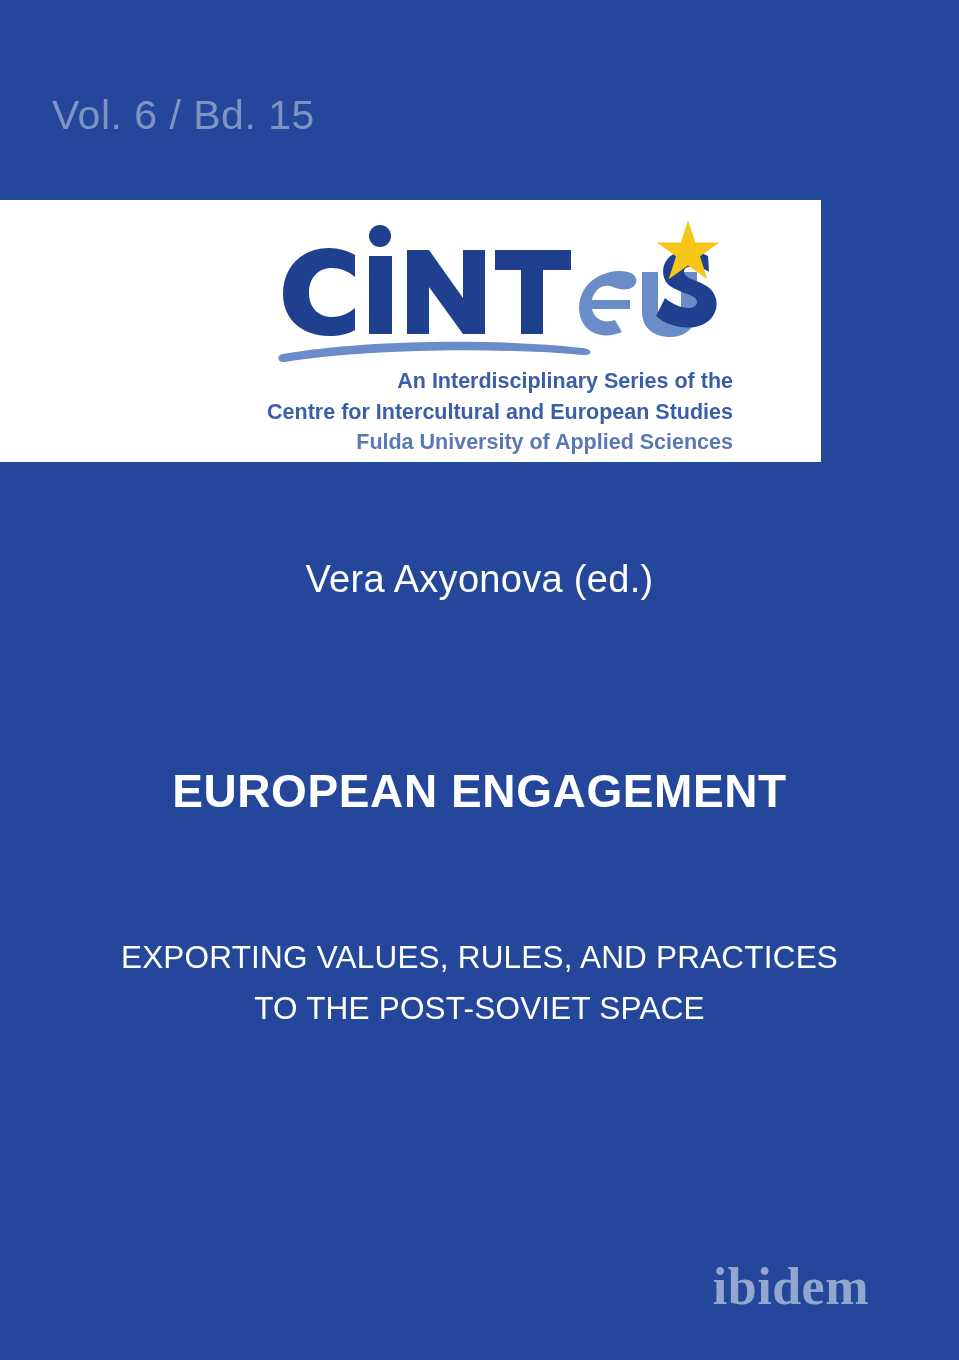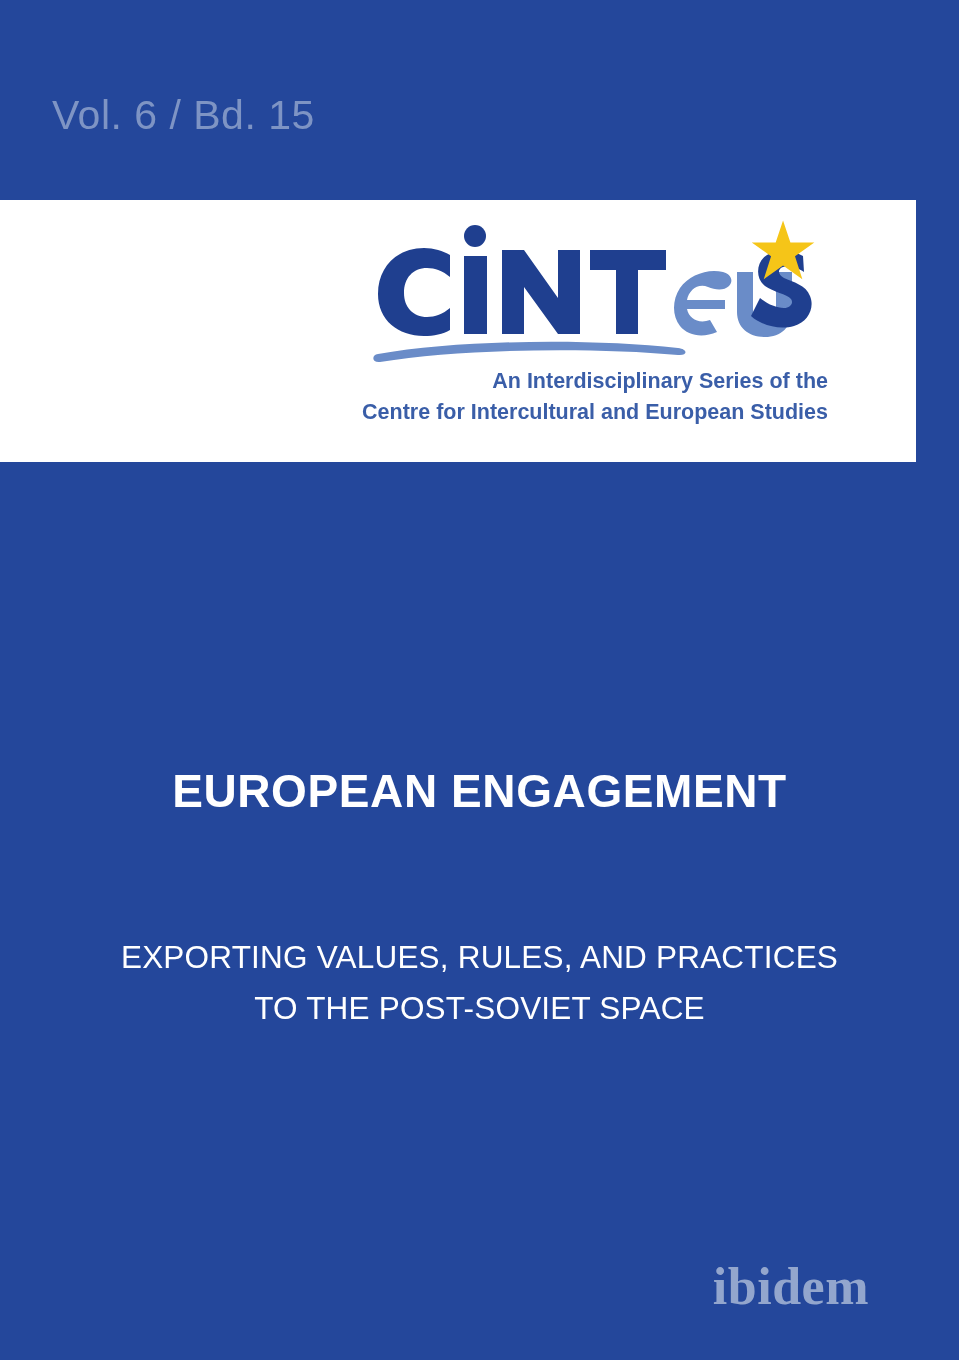--- a/index.html
+++ b/index.html
@@ -32,21 +32,21 @@
     font-size: 41px;
     color: #7e94c4;
     letter-spacing: 0.5px;
     font-weight: 400;
   }
   
   .logo-band {
     position: absolute;
     left: 0;
     top: 200px;
-    width: 916px;
+    width: 821px;
     height: 262px;
     background: #ffffff;
   }
   .logo-wrap {
     position: absolute;
     right: 88px;
     top: 8px;
     width: 600px;
     height: 250px;
   }
@@ -146,24 +146,26 @@
         <path d="M575 48 C564 42 548 41 539 47 C528 54 527 70 537 78 C545 84 559 86 563 91 C566 95 562 100 556 100 C548 100 539 96 532 90 L523 108 C534 118 552 122 566 118 C580 114 587 100 582 88 C578 77 565 74 556 70 C550 67 549 61 555 59 C561 57 570 60 576 64 Z" fill="#1f3f8f"></path>
 
         <path d="M592 14 L600 38 L626 38 L605 53 L613 78 L592 63 L571 78 L579 53 L558 38 L584 38 Z" fill="#f5c518" transform="translate(-8,-6) scale(0.92) translate(20,6)"></path>
 
         <path d="M150 146 C230 132 360 130 450 140 C460 141 460 148 450 147 C360 139 232 141 152 154 C144 155 143 147 150 146 Z" fill="#6a8cc8"></path>
       </svg>
 
       <div class="series-lines">
         <div class="l1">An Interdisciplinary Series of the</div>
         <div class="l2">Centre for Intercultural and European Studies</div>
+        <div class="l3">Fulda University of Applied Sciences</div>
       </div>
     </div>
   </div>
 
+  <div class="editor">Vera Axyonova (ed.)</div>
 
   <div class="title">
     <div>EUROPEAN ENGAGEMENT</div>
   </div>
 
   <div class="subtitle">
     <div>EXPORTING VALUES, RULES, AND PRACTICES</div>
     <div>TO THE POST-SOVIET SPACE</div>
   </div>
 

